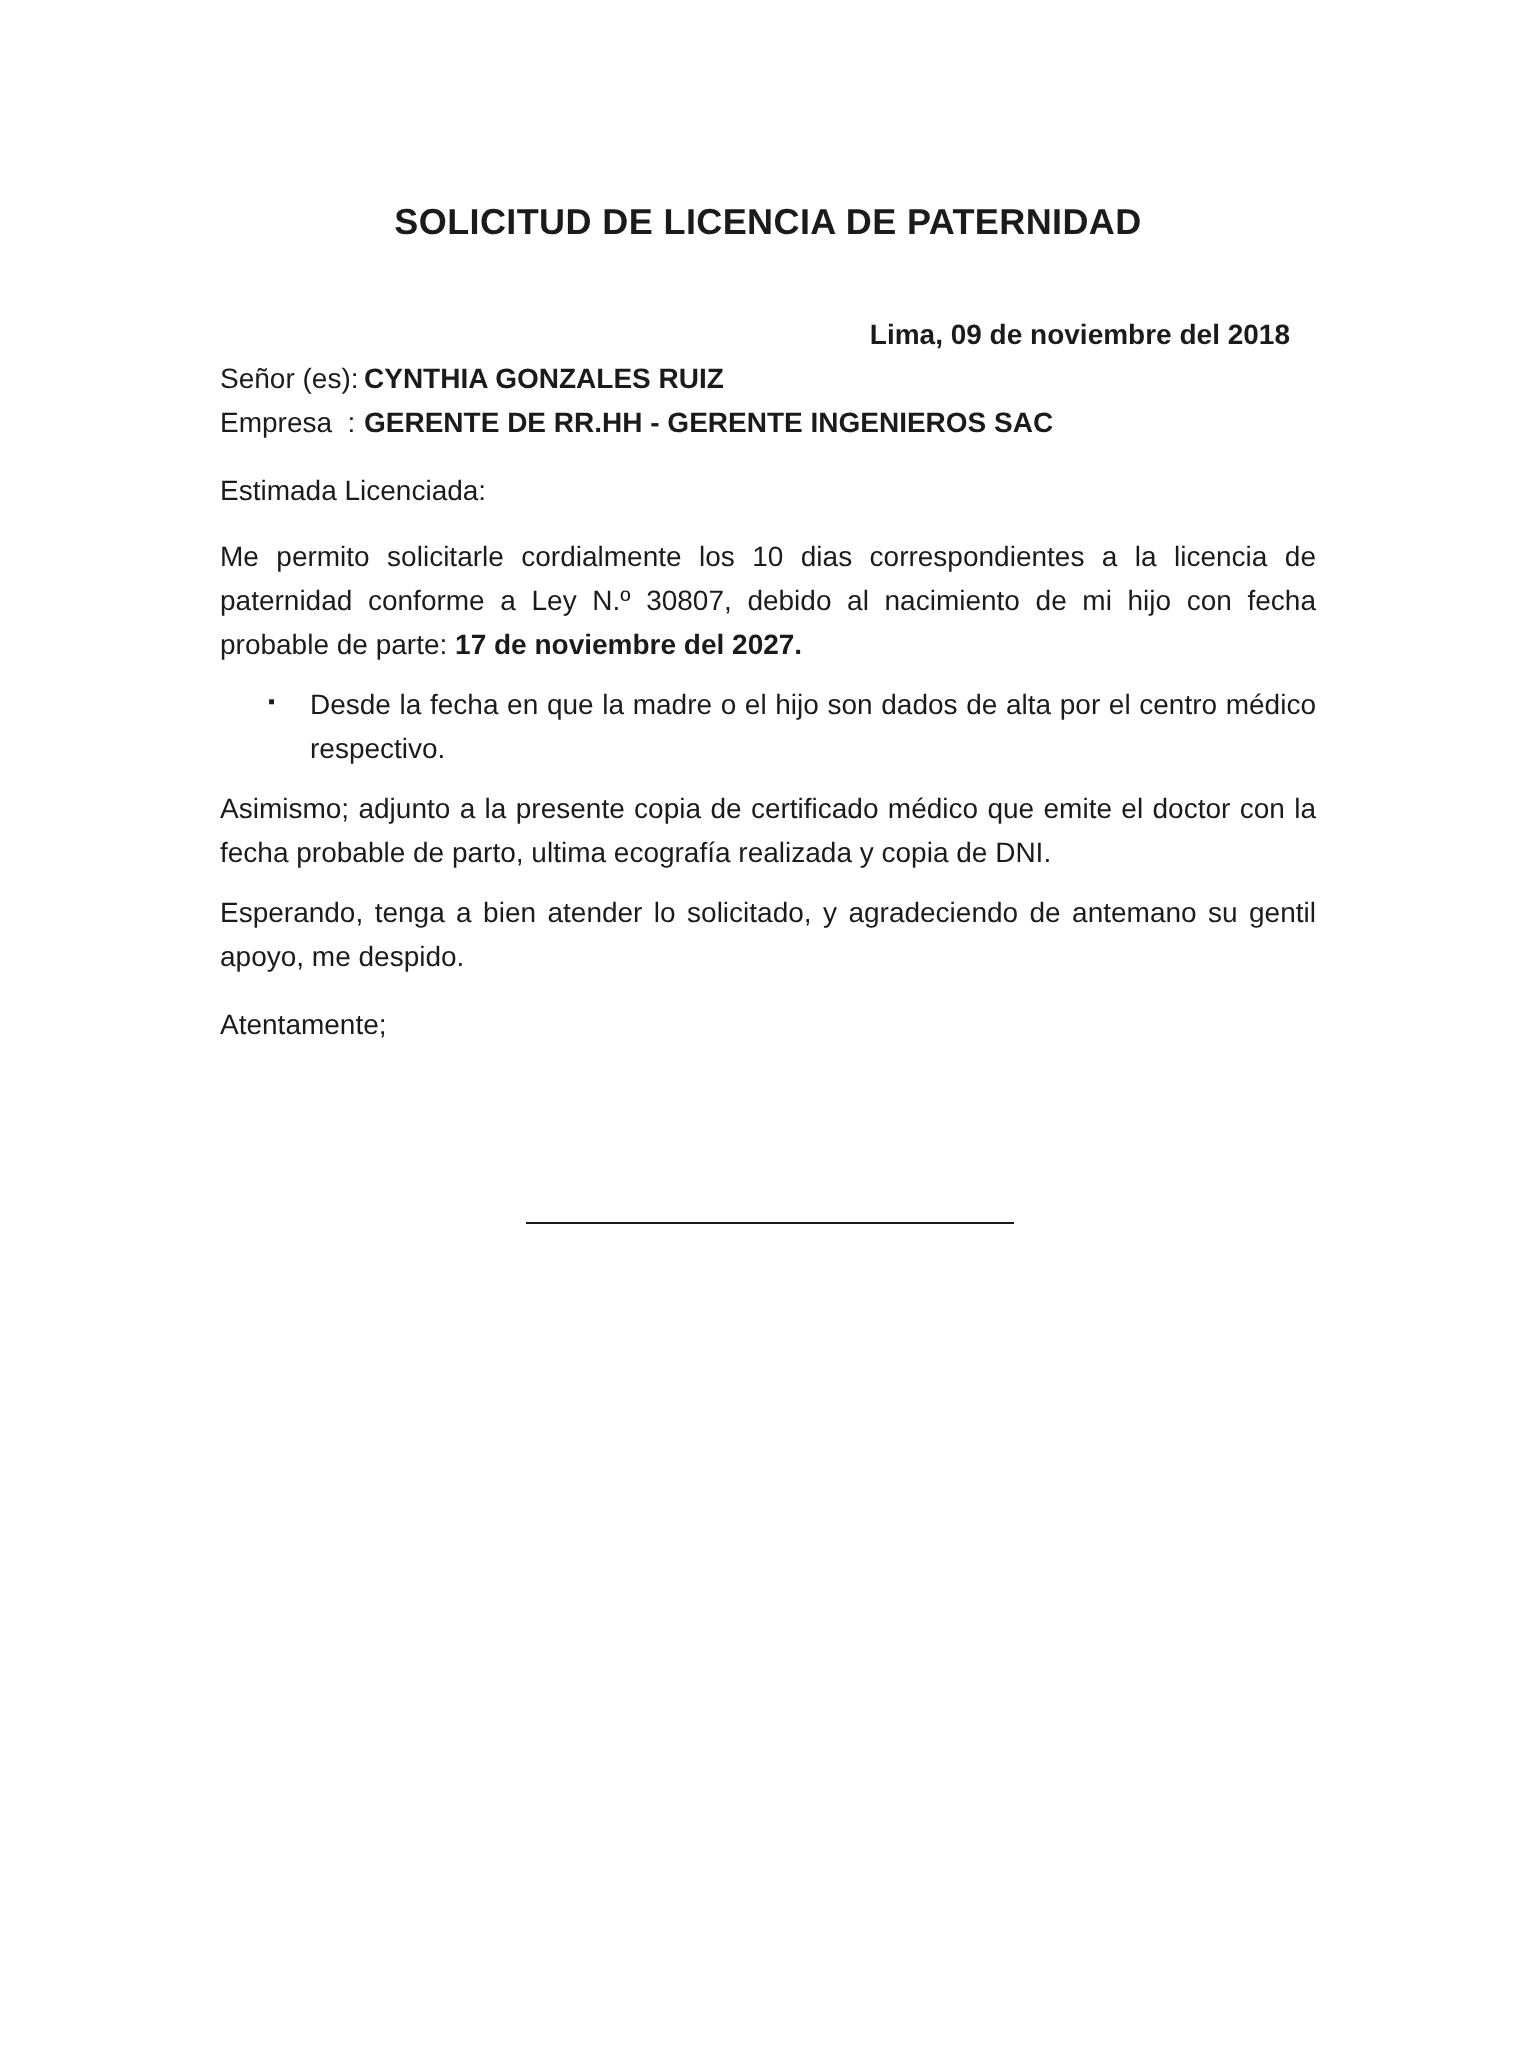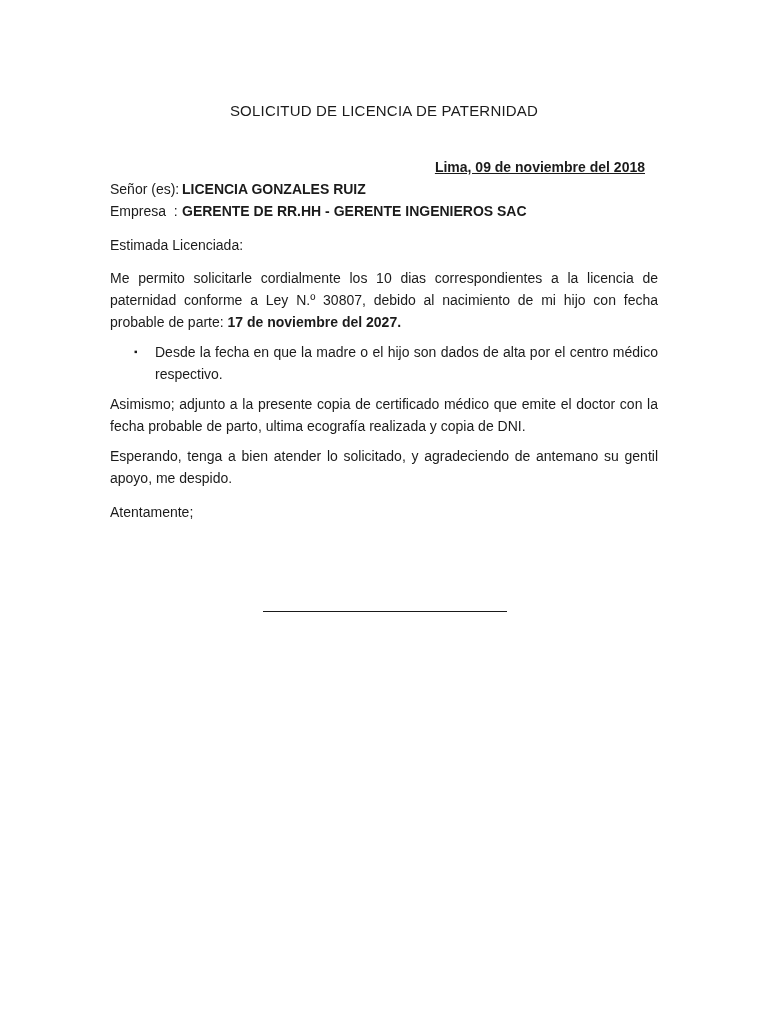--- a/index.html
+++ b/index.html
@@ -15,30 +15,29 @@
     font-size: 14px;
     line-height: 22px;
     overflow: hidden;
   }
   .content {
     padding: 100px 110px 0 110px;
   }
   .bold { font-weight: bold; }
   .doc-title {
     text-align: center;
-    font-weight: normal;
-    font-size: 15px;
+    font-weight: bold;
+    font-size: 18px;
     letter-spacing: 0.2px;
   }
   .date-line {
     text-align: right;
     font-weight: bold;
     margin-top: 34px;
     padding-right: 13px;
-    text-decoration: underline;
   }
   .recipient { }
   .recipient-row { display: flex; }
   .recipient-row .lbl {
     flex: 0 0 72px;
     white-space: pre;
   }
   .recipient-row .val { font-weight: bold; }
   .ref-line { margin-top: 12px; font-weight: bold; }
   .salutation { margin-top: 12px; }
@@ -73,21 +72,21 @@
 <div class="sheet">
   <div class="content">
 
     <div class="doc-title">SOLICITUD DE LICENCIA DE PATERNIDAD</div>
 
     <div class="date-line">Lima, 09 de noviembre del 2018</div>
 
     <div class="recipient">
       <div class="recipient-row">
         <span class="lbl">Señor (es):</span>
-        <span class="val">LICENCIA GONZALES RUIZ</span>
+        <span class="val">CYNTHIA GONZALES RUIZ</span>
       </div>
       <div class="recipient-row">
         <span class="lbl">Empresa  :</span>
         <span class="val">GERENTE DE RR.HH - GERENTE INGENIEROS SAC</span>
       </div>
     </div>
 
 
     <div class="salutation">Estimada Licenciada:</div>
 

